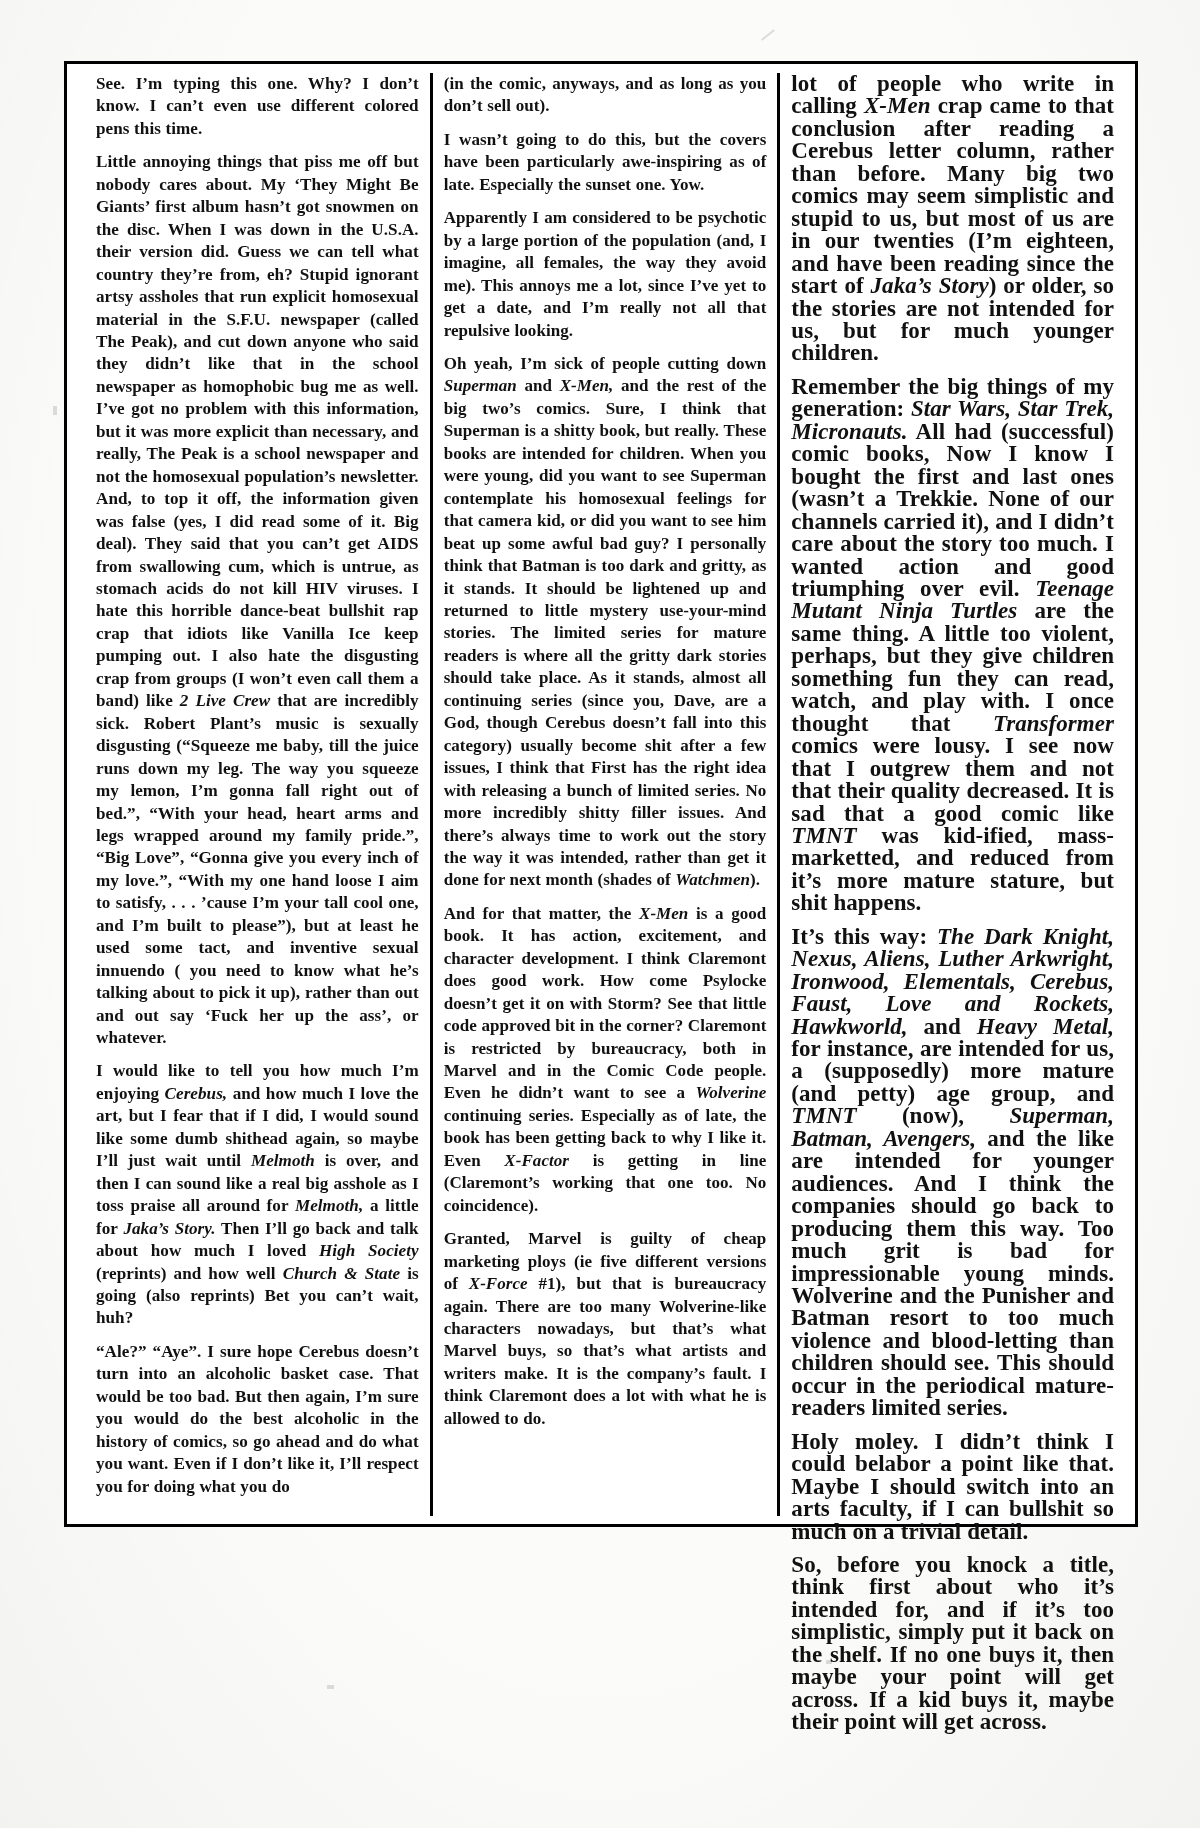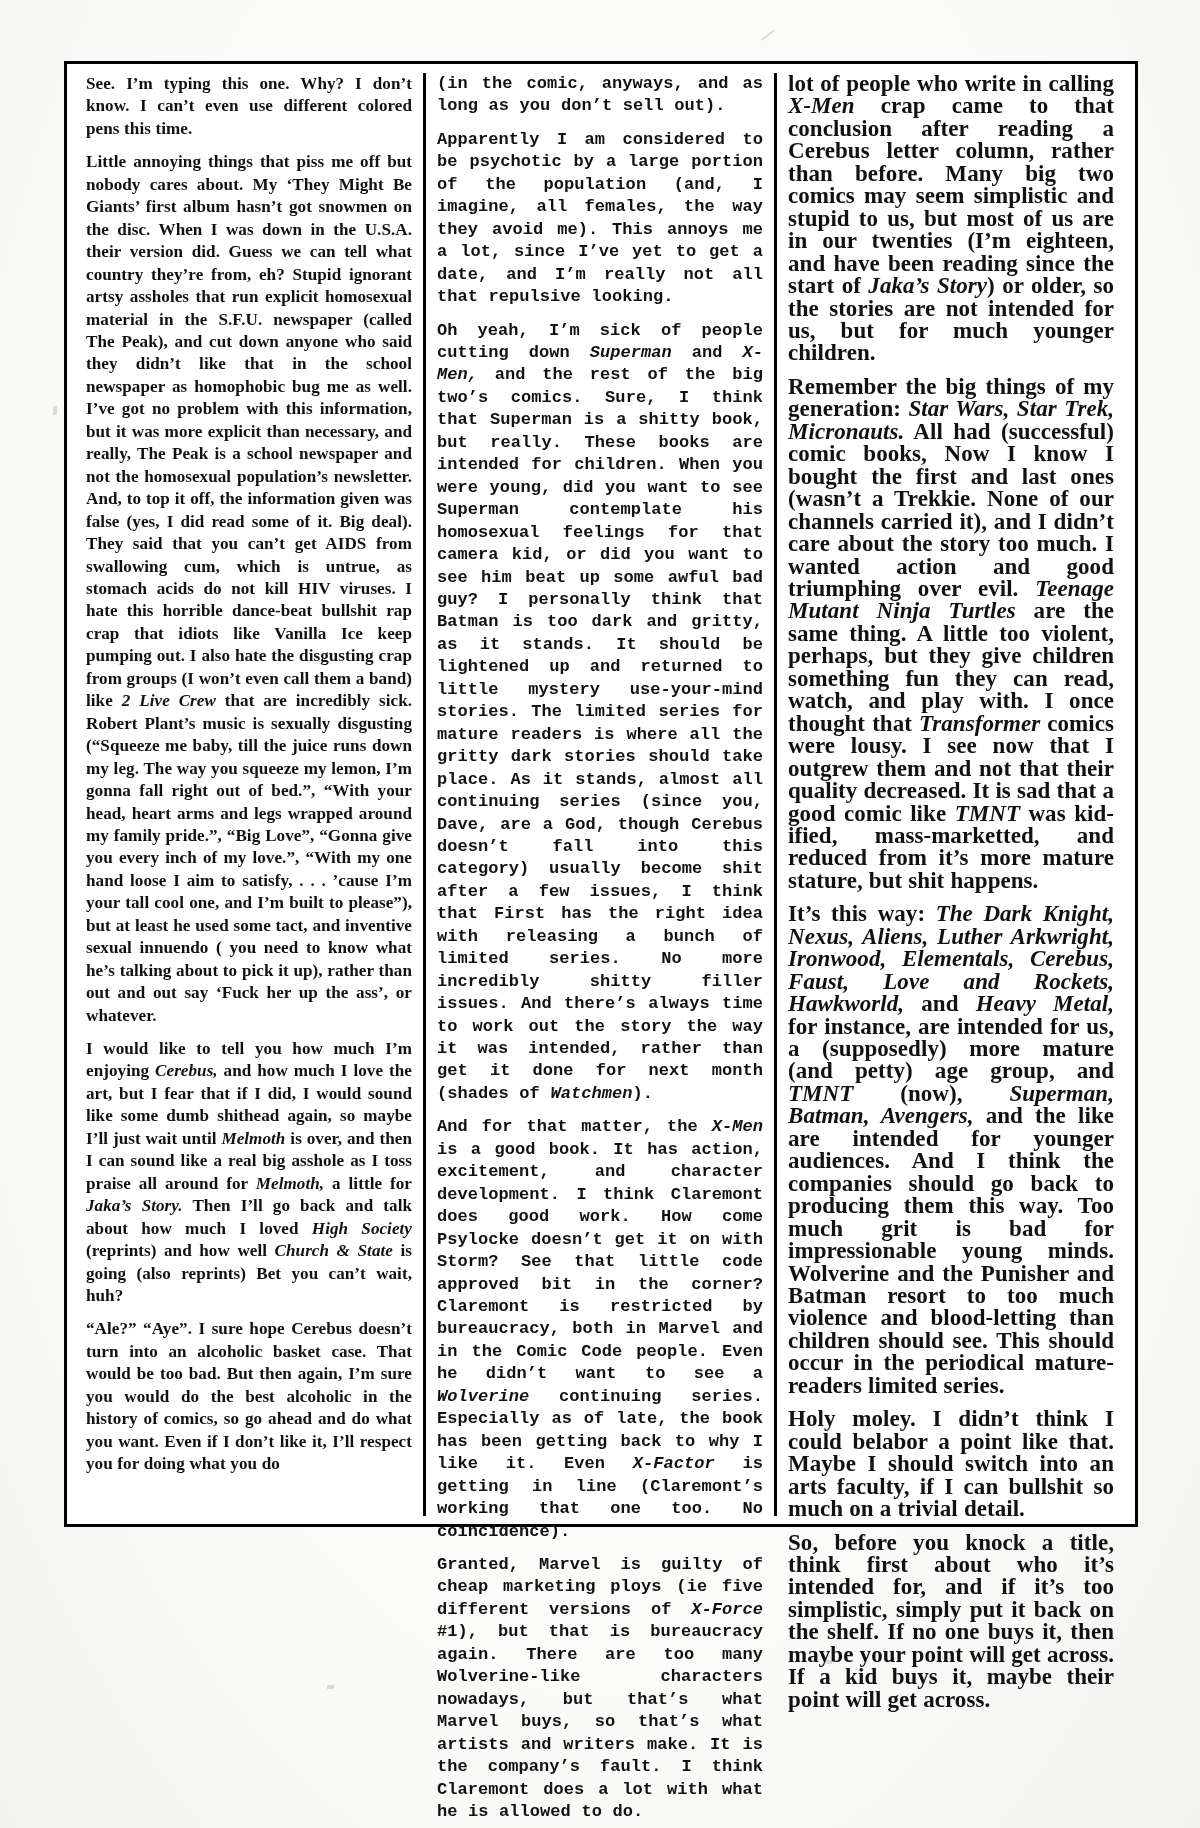--- a/index.html
+++ b/index.html
@@ -38,21 +38,21 @@
   
   #letterbox {
     position: absolute;
     left: 64px;
     top: 61px;
     width: 1074px;
     height: 1466px;
     border: 3px solid #000;
     background: #ffffff;
     box-sizing: border-box;
-    padding: 9px 10px 8px 8px;
+    padding: 9px 10px 8px 18px;
     display: flex;
     flex-direction: row;
     align-items: stretch;
   }
 
   .col {
     box-sizing: border-box;
     flex: 1 1 0;
     min-width: 0;
     padding: 0 11px;
@@ -74,21 +74,21 @@
     text-rendering: optimizeLegibility;
   }
   .col p:last-child { margin-bottom: 0; }
 
   .col p i, .col p em {
     font-style: italic;
     font-weight: bold;
   }
 
   
-  #col-middle p { font-size: 17.0px; font-family: Liberation Mono, monospace; }
+  #col-middle p { font-size: 17.0px; }
   #col-right  p { font-size: 23px; }
 
   
   .scanmark {
     position: absolute;
     background: #c9c9c4;
     opacity: .65;
     pointer-events: none;
   }
 </style>
@@ -105,20 +105,21 @@
 
   <div id="letterbox">
     <div class="col" id="col-left">
         <p>See. I’m typing this one. Why? I don’t know. I can’t even use different colored pens this time.</p>
         <p>Little annoying things that piss me off but nobody cares about. My ‘They Might Be Giants’ first album hasn’t got snowmen on the disc. When I was down in the U.S.A. their version did. Guess we can tell what country they’re from, eh? Stupid ignorant artsy assholes that run explicit homosexual material in the S.F.U. newspaper (called The Peak), and cut down anyone who said they didn’t like that in the school newspaper as homophobic bug me as well. I’ve got no problem with this information, but it was more explicit than necessary, and really, The Peak is a school newspaper and not the homosexual population’s newsletter. And, to top it off, the information given was false (yes, I did read some of it. Big deal). They said that you can’t get AIDS from swallowing cum, which is untrue, as stomach acids do not kill HIV viruses. I hate this horrible dance-beat bullshit rap crap that idiots like Vanilla Ice keep pumping out. I also hate the disgusting crap from groups (I won’t even call them a band) like <i>2 Live Crew</i> that are incredibly sick. Robert Plant’s music is sexually disgusting (“Squeeze me baby, till the juice runs down my leg. The way you squeeze my lemon, I’m gonna fall right out of bed.”, “With your head, heart arms and legs wrapped around my family pride.”, “Big Love”, “Gonna give you every inch of my love.”, “With my one hand loose I aim to satisfy, . . . ’cause I’m your tall cool one, and I’m built to please”), but at least he used some tact, and inventive sexual innuendo ( you need to know what he’s talking about to pick it up), rather than out and out say ‘Fuck her up the ass’, or whatever.</p>
         <p>I would like to tell you how much I’m enjoying <i>Cerebus,</i> and how much I love the art, but I fear that if I did, I would sound like some dumb shithead again, so maybe I’ll just wait until <i>Melmoth</i> is over, and then I can sound like a real big asshole as I toss praise all around for <i>Melmoth,</i> a little for <i>Jaka’s Story.</i> Then I’ll go back and talk about how much I loved <i>High Society</i> (reprints) and how well <i>Church &amp; State</i> is going (also reprints) Bet you can’t wait, huh?</p>
         <p>“Ale?” “Aye”. I sure hope Cerebus doesn’t turn into an alcoholic basket case. That would be too bad. But then again, I’m sure you would do the best alcoholic in the history of comics, so go ahead and do what you want. Even if I don’t like it, I’ll respect you for doing what you do</p>
       </div>
     <div class="col" id="col-middle">
         <p>(in the comic, anyways, and as long as you don’t sell out).</p>
+        <p>I wasn’t going to do this, but the covers have been particularly awe-inspiring as of late. Especially the sunset one. Yow.</p>
         <p>Apparently I am considered to be psychotic by a large portion of the population (and, I imagine, all females, the way they avoid me). This annoys me a lot, since I’ve yet to get a date, and I’m really not all that repulsive looking.</p>
         <p>Oh yeah, I’m sick of people cutting down <i>Superman</i> and <i>X-Men,</i> and the rest of the big two’s comics. Sure, I think that Superman is a shitty book, but really. These books are intended for children. When you were young, did you want to see Superman contemplate his homosexual feelings for that camera kid, or did you want to see him beat up some awful bad guy? I personally think that Batman is too dark and gritty, as it stands. It should be lightened up and returned to little mystery use-your-mind stories. The limited series for mature readers is where all the gritty dark stories should take place. As it stands, almost all continuing series (since you, Dave, are a God, though Cerebus doesn’t fall into this category) usually become shit after a few issues, I think that First has the right idea with releasing a bunch of limited series. No more incredibly shitty filler issues. And there’s always time to work out the story the way it was intended, rather than get it done for next month (shades of <i>Watchmen</i>).</p>
         <p>And for that matter, the <i>X-Men</i> is a good book. It has action, excitement, and character development. I think Claremont does good work. How come Psylocke doesn’t get it on with Storm? See that little code approved bit in the corner? Claremont is restricted by bureaucracy, both in Marvel and in the Comic Code people. Even he didn’t want to see a <i>Wolverine</i> continuing series. Especially as of late, the book has been getting back to why I like it. Even <i>X-Factor</i> is getting in line (Claremont’s working that one too. No coincidence).</p>
         <p>Granted, Marvel is guilty of cheap marketing ploys (ie five different versions of <i>X-Force</i> #1), but that is bureaucracy again. There are too many Wolverine-like characters nowadays, but that’s what Marvel buys, so that’s what artists and writers make. It is the company’s fault. I think Claremont does a lot with what he is allowed to do.</p>
       </div>
     <div class="col" id="col-right">
         <p>lot of people who write in calling <i>X-Men</i> crap came to that conclusion after reading a Cerebus letter column, rather than before. Many big two comics may seem simplistic and stupid to us, but most of us are in our twenties (I’m eighteen, and have been reading since the start of <i>Jaka’s Story</i>) or older, so the stories are not intended for us, but for much younger children.</p>
         <p>Remember the big things of my generation: <i>Star Wars, Star Trek, Micronauts.</i> All had (successful) comic books, Now I know I bought the first and last ones (wasn’t a Trekkie. None of our channels carried it), and I didn’t care about the story too much. I wanted action and good triumphing over evil. <i>Teenage Mutant Ninja Turtles</i> are the same thing. A little too violent, perhaps, but they give children something fun they can read, watch, and play with. I once thought that <i>Transformer</i> comics were lousy. I see now that I outgrew them and not that their quality decreased. It is sad that a good comic like <i>TMNT</i> was kid-ified, mass-marketted, and reduced from it’s more mature stature, but shit happens.</p>
         <p>It’s this way: <i>The Dark Knight, Nexus, Aliens, Luther Arkwright, Ironwood, Elementals, Cerebus, Faust, Love and Rockets, Hawkworld,</i> and <i>Heavy Metal,</i> for instance, are intended for us, a (supposedly) more mature (and petty) age group, and <i>TMNT</i> (now), <i>Superman, Batman, Avengers,</i> and the like are intended for younger audiences. And I think the companies should go back to producing them this way. Too much grit is bad for impressionable young minds. Wolverine and the Punisher and Batman resort to too much violence and blood-letting than children should see. This should occur in the periodical mature-readers limited series.</p>
         <p>Holy moley. I didn’t think I could belabor a point like that. Maybe I should switch into an arts faculty, if I can bullshit so much on a trivial detail.</p>

